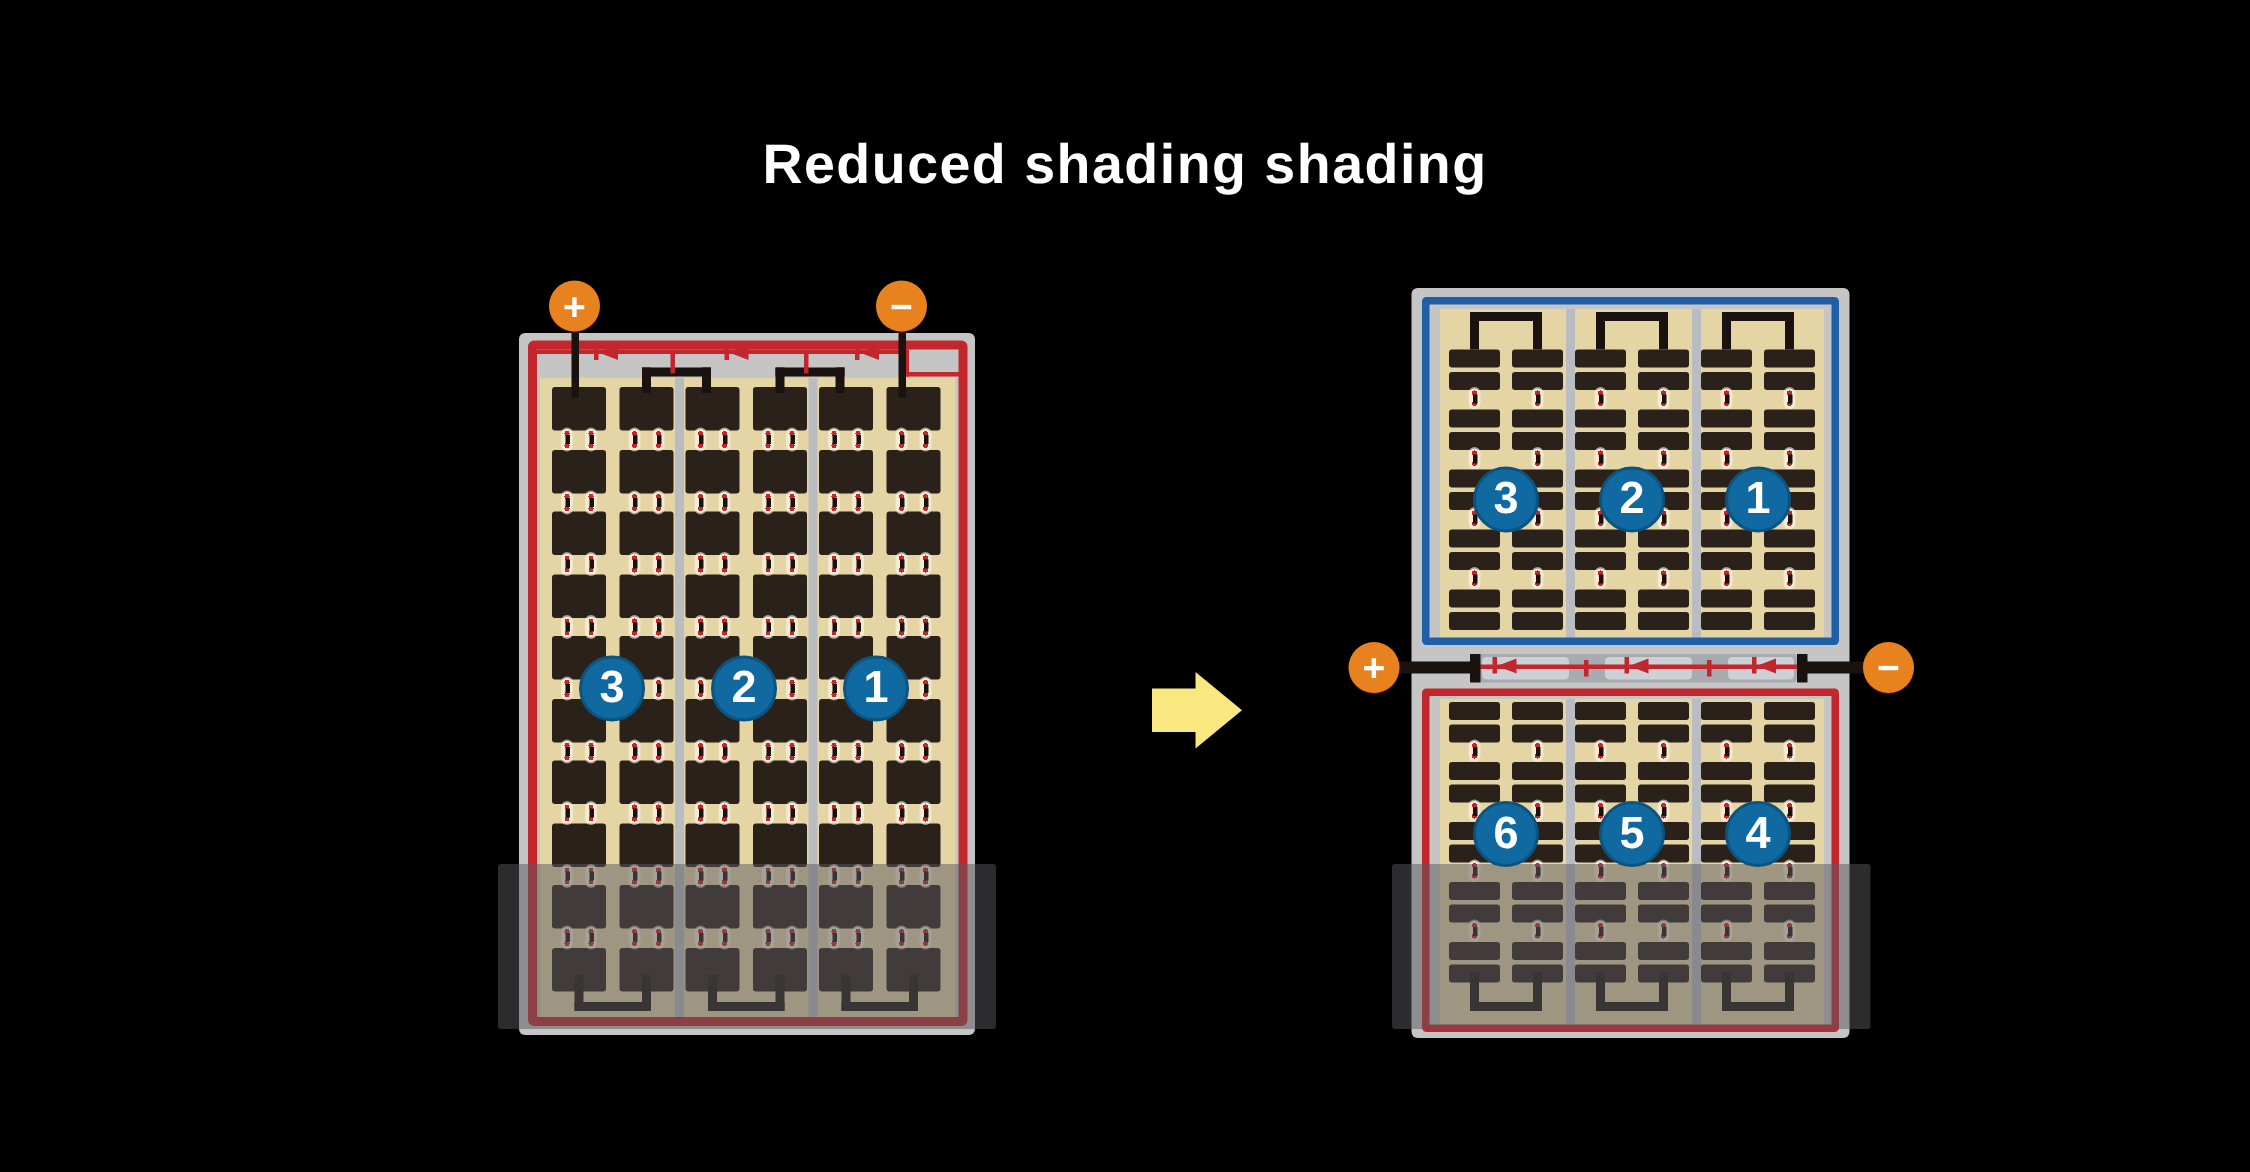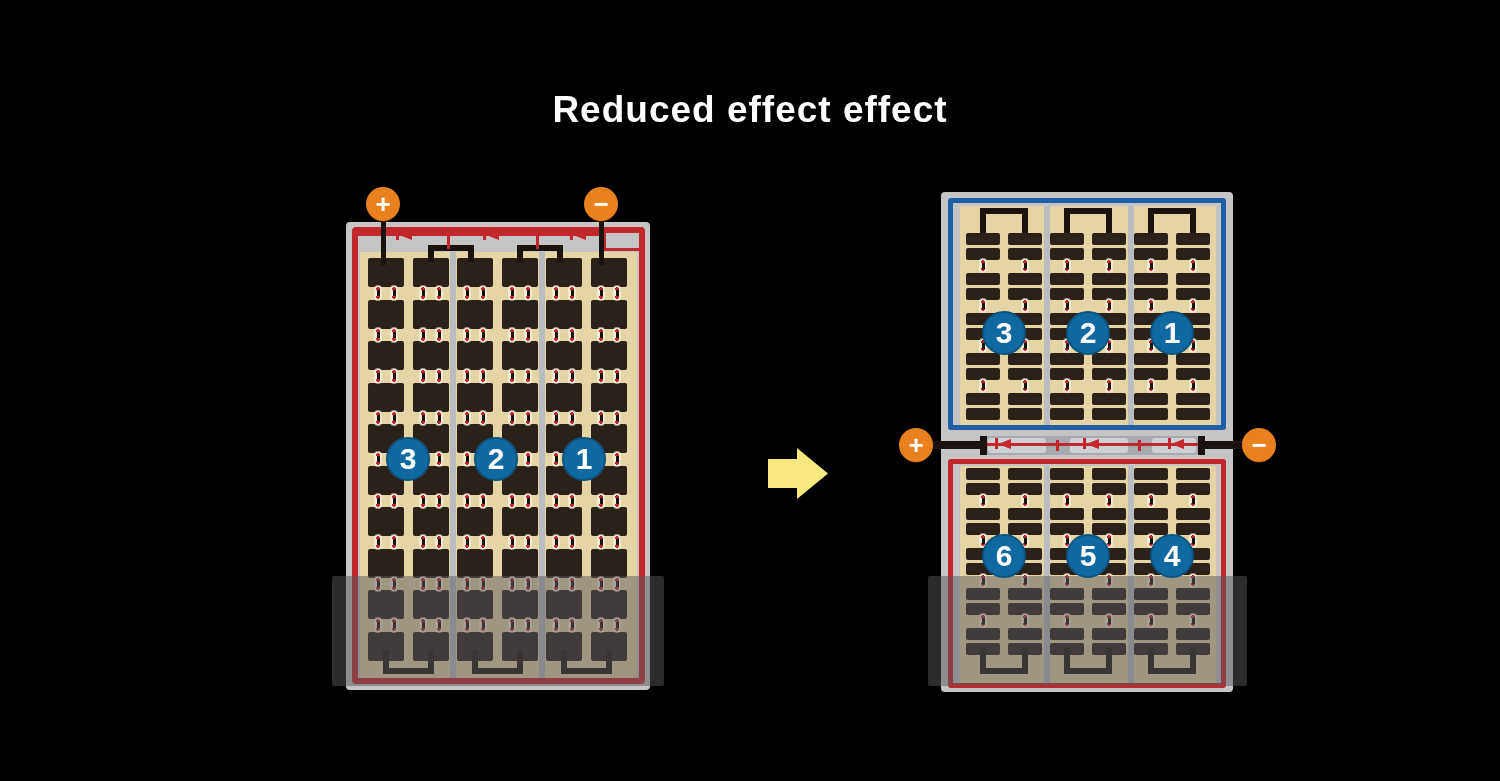--- a/index.html
+++ b/index.html
@@ -52,21 +52,21 @@
         font:700 30px "Liberation Sans",sans-serif;z-index:9;box-sizing:border-box;}
   .arrow{position:absolute;left:768px;top:448px;width:60px;height:51px;background:var(--c-arrow);
         clip-path:polygon(0px 11px,29px 11px,29px 0px,60px 25.5px,29px 51px,29px 40px,0px 40px);
         z-index:5;}
 </style>
 </head>
 <body>
 
 <div class="stage">
 
-  <h1 class="title">Reduced effect effect</h1>
+  <h1 class="title">Reduced shading shading</h1>
 
   <div class="frame" style="left:346px;top:222px;width:304px;height:468px"></div>
   <div class="tan" style="left:360px;top:252px;width:277px;height:426px"></div>
   <div class="divider" style="left:450px;top:252px;width:6px;height:426px"></div>
   <div class="divider" style="left:539px;top:252px;width:6px;height:426px"></div>
   <div class="border-red" style="left:352px;top:227px;width:293px;height:457px"></div>
 
   <div class="rline" style="left:352px;top:233px;width:254px;height:3px"></div>
   <div class="diode" style="left:396px;top:229px">
       <i class="dbar"></i>

